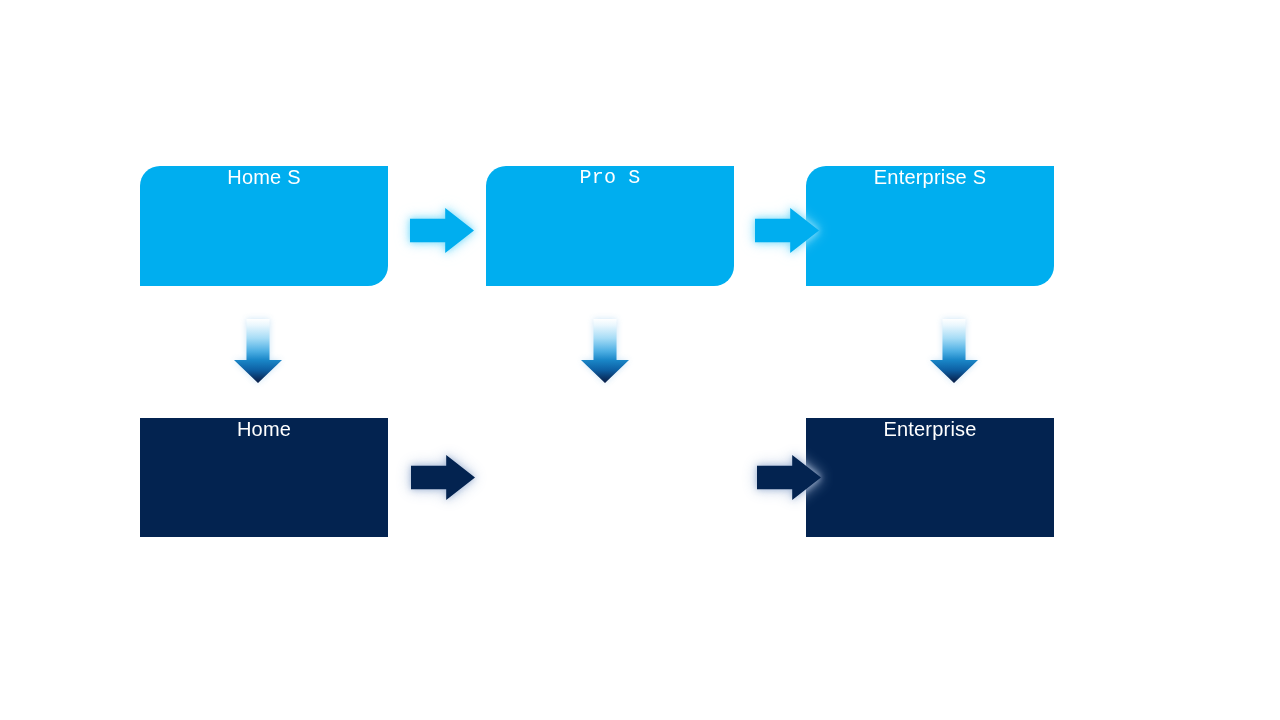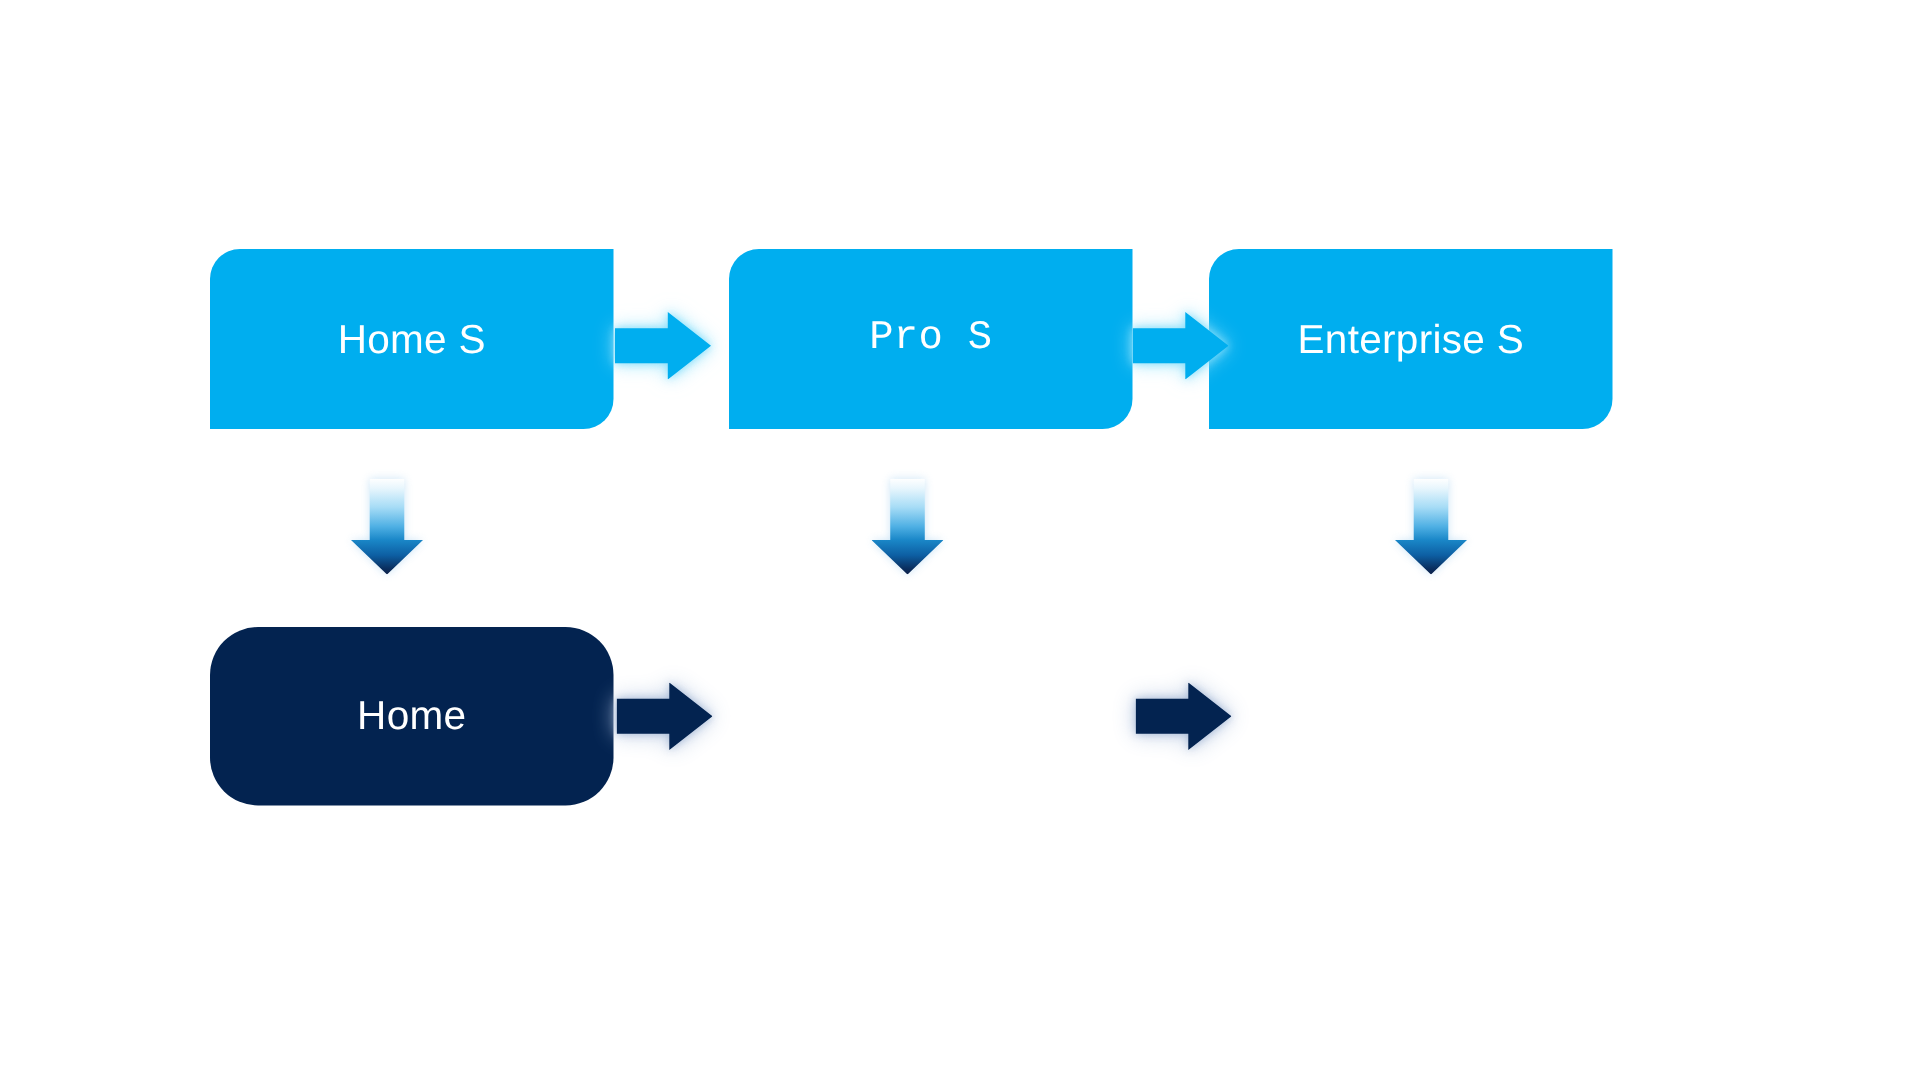--- a/index.html
+++ b/index.html
@@ -11,40 +11,38 @@
   .canvas {
     position: relative;
     width: 1280px;
     height: 720px;
     background: #ffffff;
     overflow: hidden;
   }
   
   .node {
     position: absolute;
-    width: 269px;
+    width: 248px;
     display: flex;
-    align-items: center;
     justify-content: center;
     color: #ffffff;
-    font-size: 27px;
+    font-size: 20px;
     letter-spacing: 0.2px;
     text-align: center;
   }
   .node.top-row {
     top: 166px;
     height: 120px;
     background: #00AEEF;
     border-radius: 20px 0 20px 0; 
   }
   .node.bottom-row {
     top: 418px;
     height: 119px;
     background: #032350;
-    border-radius: 32px;
   }
   .col-1 { left: 140px; }
   .col-2 { left: 486px; font-family: Liberation Mono, monospace; }
   .col-3 { left: 806px; }
 
   
   .arrow-right {
     position: absolute;
     width: 64px;
     height: 45px;
@@ -122,20 +120,23 @@
   <div class="arrow-down arrow-down-2">
     <div class="shape"></div>
   </div>
   <div class="arrow-down arrow-down-3">
     <div class="shape"></div>
   </div>
 
   <div class="node bottom-row col-1">
     <span>Home</span>
   </div>
+  <div class="node bottom-row col-3">
+    <span>Enterprise</span>
+  </div>
 
   <div class="arrow-right navy arrow-bottom-1">
     <div class="shape"></div>
   </div>
   <div class="arrow-right navy arrow-bottom-2">
     <div class="shape"></div>
   </div>
 
 </div>
 

